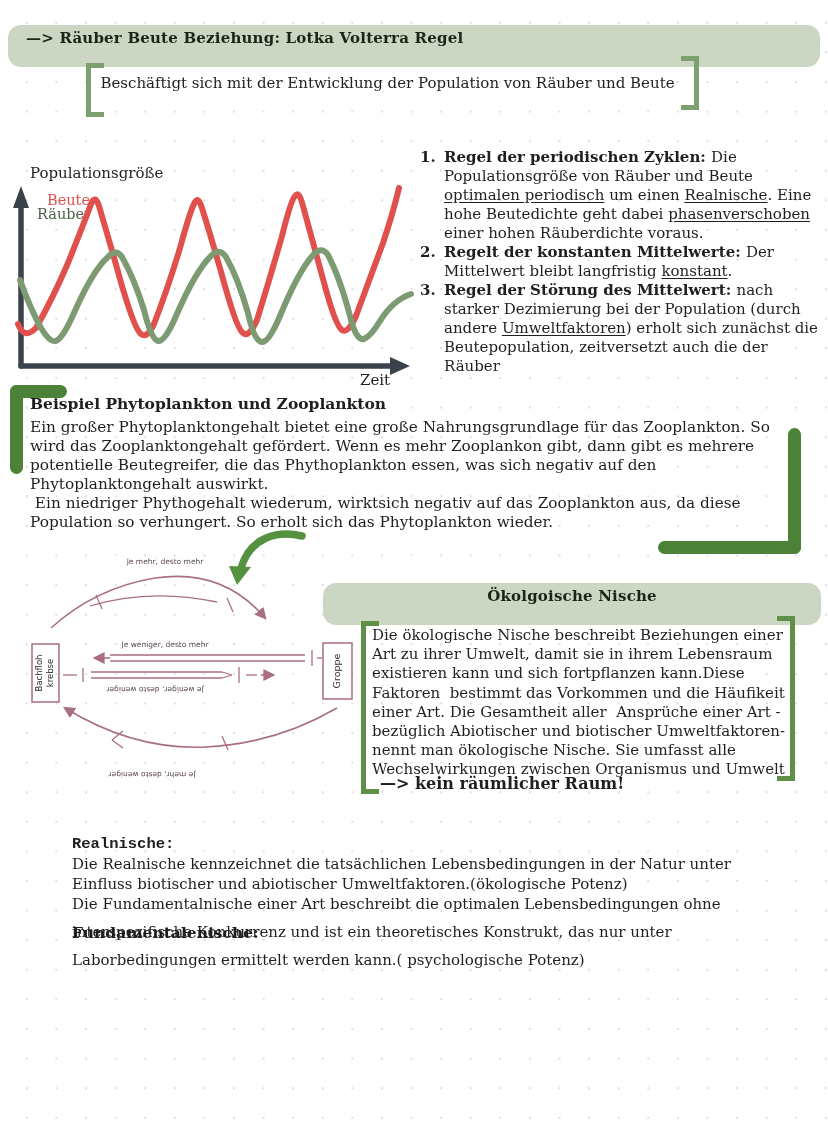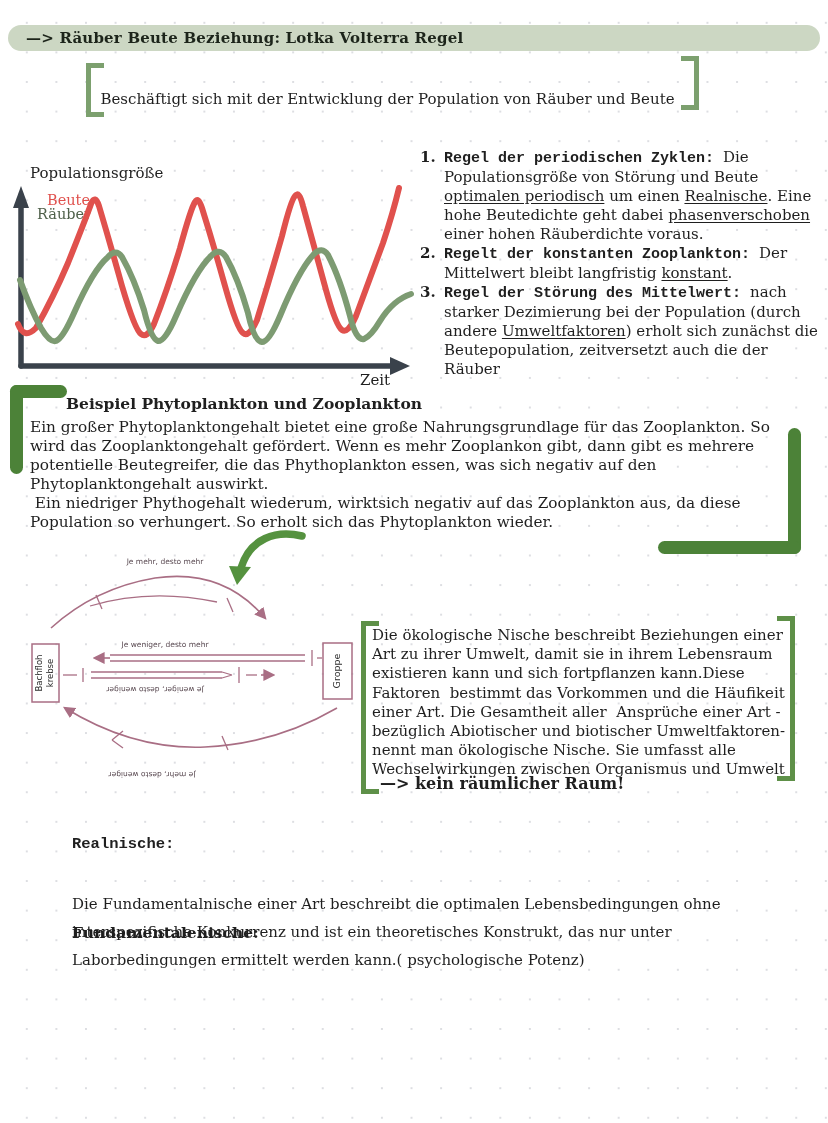--- a/index.html
+++ b/index.html
@@ -4,81 +4,81 @@
 <style>
   html,body{margin:0;padding:0;background:#ffffff;}
   .page{
     position:relative;width:828px;height:1123px;overflow:hidden;
     font-family:"DejaVu Serif", serif;color:#1f1f1f;
     background-color:#ffffff;
     background-image:radial-gradient(circle, #dddee2 1.1px, rgba(255,255,255,0) 1.4px);
     background-size:29.6px 29.6px;background-position:12px 8px;
   }
   .abs{position:absolute;}
-  .banner{background:#ccd7c3;border-radius:13px;height:26px;}
+  .banner{background:#ccd7c3;border-radius:13px;height:42px;}
   .banner .bt{font-weight:700;font-size:15px;line-height:26px;color:#1c241a;letter-spacing:.2px;}
   .bracket{border:0 solid #7ca06e;width:13px;}
   .bracket.bl{border-left-width:5px;border-top-width:5px;border-bottom-width:5px;}
   .bracket.br{border-right-width:5px;border-top-width:5px;border-bottom-width:5px;}
   .nbr{border-color:#5e9048;}
   .pre{white-space:pre;}
-  .b{font-weight:700;font-family:Liberation Mono, monospace;}
+  .b{font-weight:700;}
   .u{text-decoration:underline;text-underline-offset:2px;}
   .gbar{background:#4c8238;border-radius:7px;}
   .rule-item{display:flex;align-items:flex-start;}
   .rule-num{font-weight:700;width:24px;flex:0 0 24px;}
   .rule-text{flex:1;}
   svg text{font-family:"DejaVu Sans", sans-serif;}
 </style>
 </head>
 <body>
 
 <div class="page">
 
   <div class="abs banner" style="left:8px;top:25px;width:812px;">
     <div class="bt" style="padding-left:18px;">—&gt; Räuber Beute Beziehung: Lotka Volterra Regel</div>
   </div>
 
   <div class="abs bracket bl" style="left:86px;top:63px;height:44px;"></div>
-  <div class="abs" style="left:100px;top:90px;width:575px;text-align:center;font-size:15px;">Beschäftigt sich mit der Entwicklung der Population von Räuber und Beute</div>
+  <div class="abs" style="left:100px;top:74px;width:575px;text-align:center;font-size:15px;">Beschäftigt sich mit der Entwicklung der Population von Räuber und Beute</div>
   <div class="abs bracket br" style="left:681px;top:56px;height:44px;"></div>
 
   <div class="abs" style="left:30px;top:164px;font-size:15px;">Populationsgröße</div>
   <div class="abs" style="left:47px;top:192px;font-size:14.5px;color:#e0514d;">Beute</div>
   <div class="abs" style="left:37px;top:206px;font-size:14.5px;color:#50614b;">Räuber</div>
   <div class="abs" style="left:360px;top:371px;font-size:15px;">Zeit</div>
 
   <svg class="abs" style="left:8px;top:158px;" width="410" height="238" viewBox="0 0 410 238">
     <path d="M 13 208 L 386 208" stroke="#3a424b" stroke-width="5.5" stroke-linecap="round" fill="none"></path>
     <path d="M 13 44 L 13 208" stroke="#3a424b" stroke-width="5.5" stroke-linecap="round" fill="none"></path>
     <polygon points="13,28 5,50 21,50" fill="#3a424b"></polygon>
     <polygon points="402,208 382,199 382,217" fill="#3a424b"></polygon>
     <path fill="none" stroke="#e0514d" stroke-width="6" stroke-linecap="round" stroke-linejoin="round" d="M 10 166 Q 16 182 28 170 Q 45 140 60 105 Q 78 60 83 46 Q 87 36 91 48 Q 102 85 114 128 Q 127 172 133 176 Q 139 181 146 166 Q 160 130 172 90 Q 183 50 187 44 Q 190 38 194 50 Q 205 85 217 128 Q 229 171 235 175 Q 241 180 249 162 Q 262 120 274 78 Q 283 42 287 38 Q 291 32 295 48 Q 305 85 318 132 Q 328 168 334 172 Q 340 176 348 158 Q 362 120 375 85 Q 385 55 391 30"></path>
     <path fill="none" stroke="#7d9b72" stroke-width="6" stroke-linecap="round" stroke-linejoin="round" d="M 12 122 Q 22 150 33 170 Q 42 185 48 183 Q 55 180 66 155 Q 85 112 100 99 Q 108 90 114 99 Q 126 120 136 152 Q 143 181 150 183 Q 157 184 168 158 Q 188 112 203 98 Q 211 89 218 99 Q 230 120 240 155 Q 246 183 254 184 Q 261 184 272 158 Q 291 112 306 96 Q 314 88 320 97 Q 332 120 342 158 Q 348 183 356 181 Q 363 178 372 163 Q 385 142 403 136"></path>
   </svg>
 
   <div class="abs" style="left:420px;top:148px;width:406px;font-size:15px;line-height:19px;">
     <div class="rule-item">
       <span class="rule-num">1.</span>
-      <span class="rule-text"><span class="b">Regel der periodischen Zyklen: </span><span>Die Populationsgröße von Störung und Beute </span><span class="u">optimalen periodisch</span><span> um einen </span><span class="u">Realnische</span><span>. Eine hohe Beutedichte geht dabei </span><span class="u">phasenverschoben</span><span> einer hohen Räuberdichte voraus.</span></span>
+      <span class="rule-text"><span class="b">Regel der periodischen Zyklen: </span><span>Die Populationsgröße von Räuber und Beute </span><span class="u">optimalen periodisch</span><span> um einen </span><span class="u">Realnische</span><span>. Eine hohe Beutedichte geht dabei </span><span class="u">phasenverschoben</span><span> einer hohen Räuberdichte voraus.</span></span>
     </div>
     <div class="rule-item">
       <span class="rule-num">2.</span>
-      <span class="rule-text"><span class="b">Regelt der konstanten Zooplankton: </span><span>Der Mittelwert bleibt langfristig </span><span class="u">konstant</span><span>.</span></span>
+      <span class="rule-text"><span class="b">Regelt der konstanten Mittelwerte: </span><span>Der Mittelwert bleibt langfristig </span><span class="u">konstant</span><span>.</span></span>
     </div>
     <div class="rule-item">
       <span class="rule-num">3.</span>
       <span class="rule-text"><span class="b">Regel der Störung des Mittelwert: </span><span>nach starker Dezimierung bei der Population (durch andere </span><span class="u">Umweltfaktoren</span><span>) erholt sich zunächst die Beutepopulation, zeitversetzt auch die der Räuber</span></span>
     </div>
   </div>
 
   <div class="abs gbar" style="left:10px;top:385px;width:57px;height:13px;"></div>
   <div class="abs gbar" style="left:10px;top:385px;width:13px;height:89px;"></div>
 
-  <div class="abs" style="left:30px;top:394px;font-size:15.5px;font-weight:700;margin-left:36px;">Beispiel Phytoplankton und Zooplankton</div>
+  <div class="abs" style="left:30px;top:394px;font-size:15.5px;font-weight:700;">Beispiel Phytoplankton und Zooplankton</div>
   <div class="abs pre" style="left:30px;top:418px;font-size:15.3px;line-height:19px;">Ein großer Phytoplanktongehalt bietet eine große Nahrungsgrundlage für das Zooplankton. So
 wird das Zooplanktongehalt gefördert. Wenn es mehr Zooplankon gibt, dann gibt es mehrere
 potentielle Beutegreifer, die das Phythoplankton essen, was sich negativ auf den
 Phytoplanktongehalt auswirkt.
  Ein niedriger Phythogehalt wiederum, wirktsich negativ auf das Zooplankton aus, da diese
 Population so verhungert. So erholt sich das Phytoplankton wieder.</div>
 
   <div class="abs gbar" style="left:788px;top:428px;width:13px;height:126px;"></div>
   <div class="abs gbar" style="left:658px;top:541px;width:143px;height:13px;"></div>
 
@@ -122,33 +122,38 @@
     <line x1="231" y1="125" x2="242" y2="125" stroke="#a96e84" stroke-width="1.3"></line>
     <path d="M 246 125 L 258 125" stroke="#a96e84" stroke-width="1.6" marker-end="url(#ah)" fill="none"></path>
     <text x="140" y="143" font-size="7.5" fill="#5a4a52" text-anchor="middle" transform="rotate(180 140 140)">Je weniger, desto weniger</text>
 
     <path d="M 322 158 Q 260 194 190 197 Q 118 200 50 158" fill="none" stroke="#a96e84" stroke-width="1.6" marker-end="url(#ah)"></path>
     <path d="M 108 181 L 97 190 M 108 198 L 97 190" stroke="#a96e84" stroke-width="1.3" fill="none"></path>
     <line x1="207" y1="186" x2="213" y2="200" stroke="#a96e84" stroke-width="1.3"></line>
     <text x="137" y="228" font-size="7.5" fill="#5a4a52" text-anchor="middle" transform="rotate(180 137 225)">Je mehr, desto weniger</text>
   </svg>
 
+  <div class="abs banner" style="left:323px;top:583px;width:498px;">
+    <div class="bt" style="text-align:center;">Ökolgoische Nische</div>
+  </div>
 
   <div class="abs bracket bl nbr" style="left:361px;top:621px;height:163px;"></div>
   <div class="abs pre" style="left:372px;top:626px;font-size:15px;line-height:19.2px;">Die ökologische Nische beschreibt Beziehungen einer
 Art zu ihrer Umwelt, damit sie in ihrem Lebensraum
 existieren kann und sich fortpflanzen kann.Diese
 Faktoren  bestimmt das Vorkommen und die Häufikeit
 einer Art. Die Gesamtheit aller  Ansprüche einer Art -
 bezüglich Abiotischer und biotischer Umweltfaktoren-
 nennt man ökologische Nische. Sie umfasst alle
 Wechselwirkungen zwischen Organismus und Umwelt</div>
   <div class="abs bracket br nbr" style="left:777px;top:616px;height:155px;"></div>
   <div class="abs" style="left:380px;top:774px;width:360px;font-weight:700;font-size:16px;">—&gt; kein räumlicher Raum!</div>
 
   <div class="abs" style="left:72px;top:835px;font-size:15.5px;font-weight:700;font-family:Liberation Mono, monospace;">Realnische:</div>
+  <div class="abs pre" style="left:72px;top:855px;font-size:15px;line-height:19.5px;">Die Realnische kennzeichnet die tatsächlichen Lebensbedingungen in der Natur unter
+Einfluss biotischer und abiotischer Umweltfaktoren.(ökologische Potenz)</div>
 
   <div class="abs" style="left:72px;top:923px;font-size:15.5px;font-weight:700;">Fundamentalenische:</div>
   <div class="abs pre" style="left:72px;top:890px;font-size:15px;line-height:28px;">Die Fundamentalnische einer Art beschreibt die optimalen Lebensbedingungen ohne
 interspezifische Konkurrenz und ist ein theoretisches Konstrukt, das nur unter
 Laborbedingungen ermittelt werden kann.( psychologische Potenz)</div>
 
 </div>
 
 </body></html>

